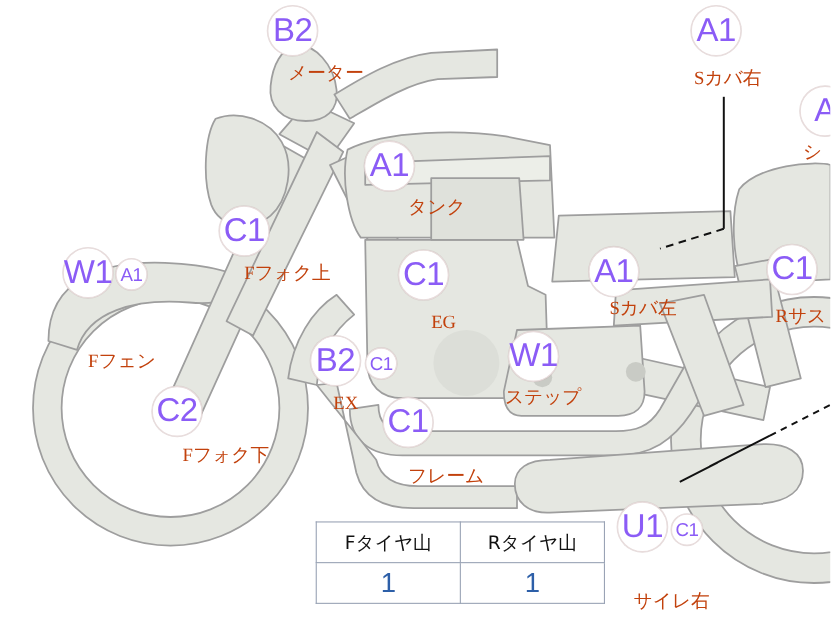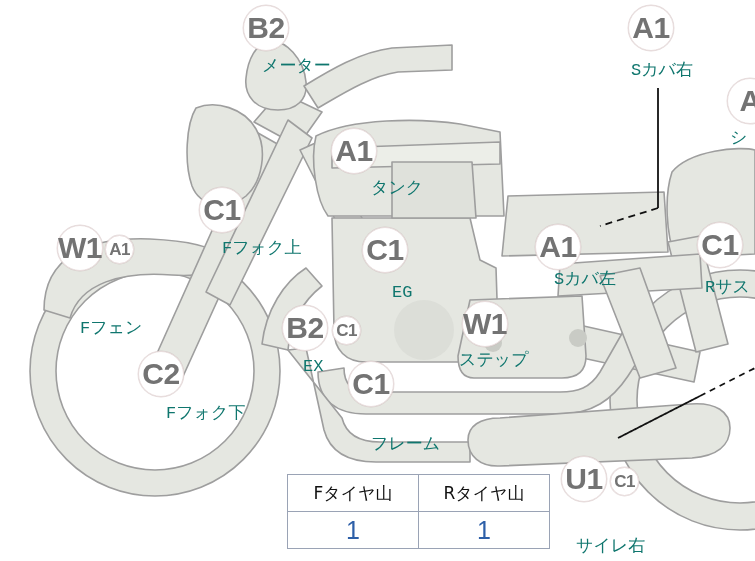--- a/index.html
+++ b/index.html
@@ -24,47 +24,47 @@
     width: 755px;
     height: 561px;
   }
   
   .marker {
     position: absolute;
     box-sizing: border-box;
     border-radius: 50%;
     background: #ffffff;
     border: 1px solid #e8dcdc;
-    color: #737373;
+    color: #8b5cf6;
     display: flex;
     align-items: center;
     justify-content: center;
     line-height: 1;
-    font-weight: 700;
+    font-weight: 400;
     letter-spacing: -0.5px;
     box-shadow: 0 0 0 0.5px rgba(200,180,180,.45);
   }
   .marker.big {
     width: 46px;
     height: 46px;
     font-size: 30px;
   }
   .marker.small {
     width: 29px;
     height: 29px;
     font-size: 17px;
   }
   
   .caption {
     position: absolute;
-    color: #0f766e;
+    color: #c2410c;
     font-size: 17px;
     line-height: 1;
     white-space: nowrap;
-    font-family: Liberation Mono, monospace;
+    font-family: Liberation Serif, serif;
   }
   
   #tire-table {
     position: absolute;
     left: 272px;
     top: 474px;
     border-collapse: collapse;
     background: #ffffff;
     margin-left: 15px;
   }
@@ -216,21 +216,21 @@
     <span>B2</span>
   </div>
   <div class="marker small" style="left:332px; top:316px;">
     <span>C1</span>
   </div>
   <div class="caption" style="left:303px; top:358px;">EX</div>
 
   <div class="marker big" style="left:348px; top:361px;">
     <span>C1</span>
   </div>
-  <div class="caption" style="left:371px; top:436px;">フレーム</div>
+  <div class="caption" style="left:371px; top:424px;">フレーム</div>
 
   <div class="marker big" style="left:462px; top:301px;">
     <span>W1</span>
   </div>
   <div class="caption" style="left:459px; top:352px;">ステップ</div>
 
   <div class="marker big" style="left:535px; top:224px;">
     <span>A1</span>
   </div>
   <div class="caption" style="left:554px; top:271px;">Sカバ左</div>

